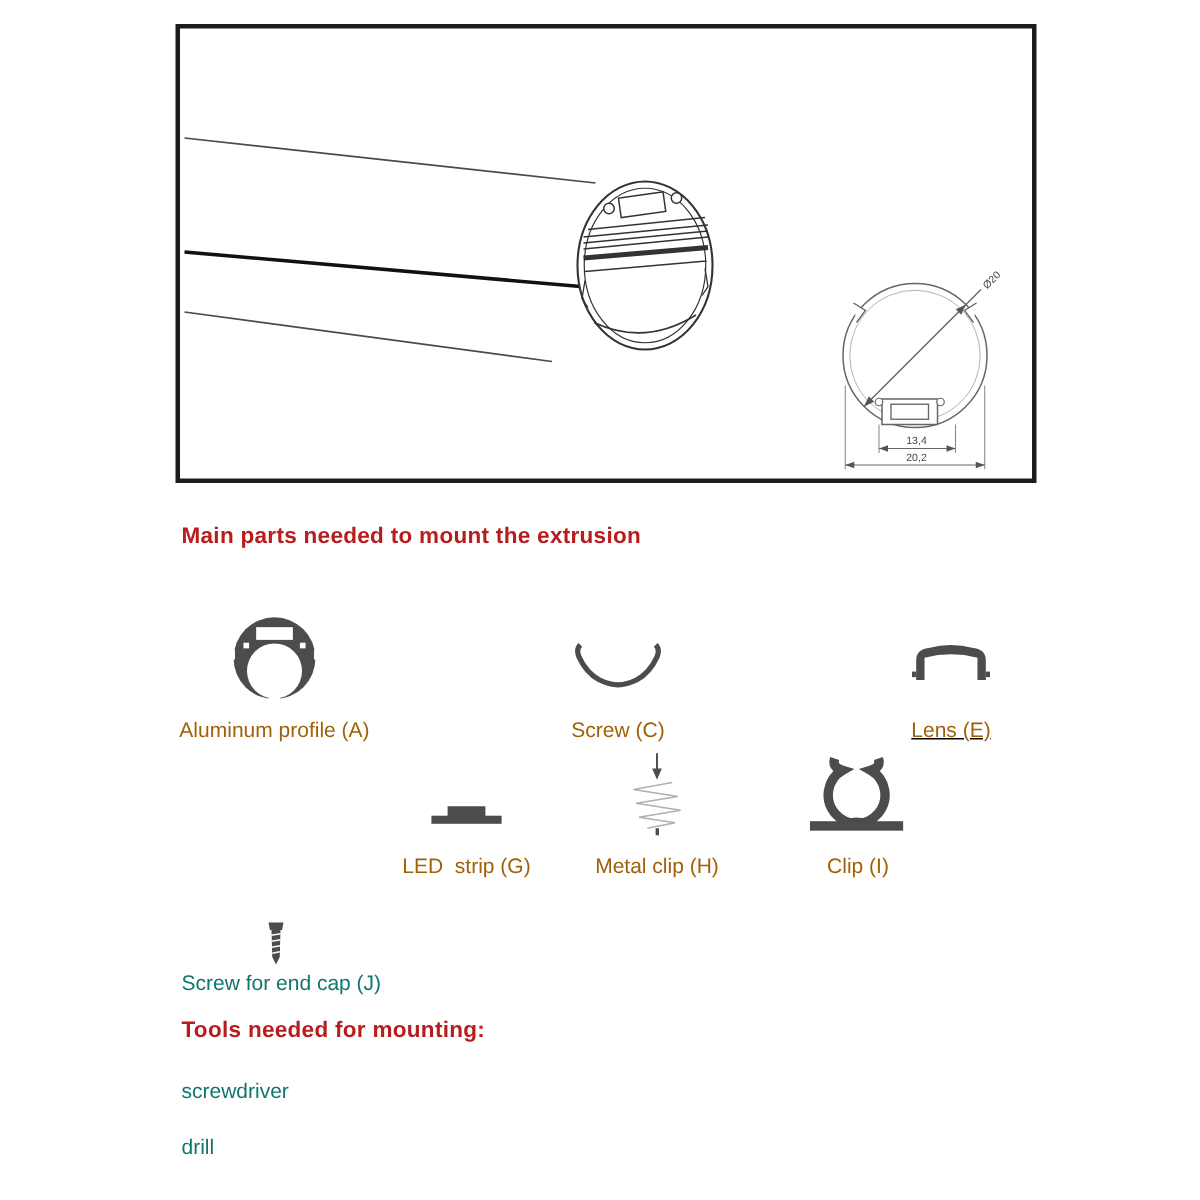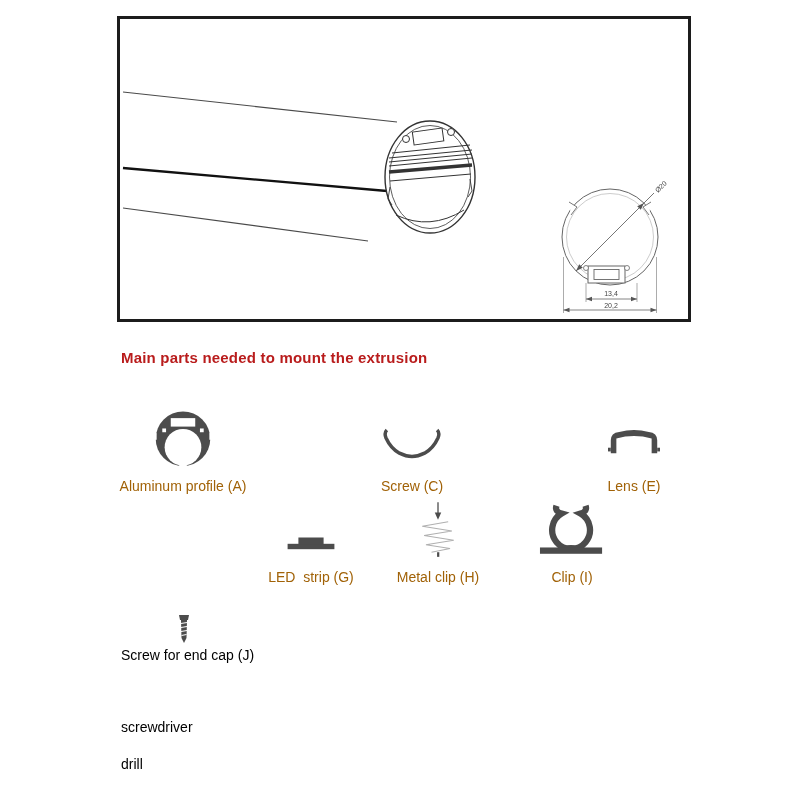--- a/index.html
+++ b/index.html
@@ -5,21 +5,21 @@
   html,body{margin:0;padding:0;background:#ffffff;}
   .page{position:relative;width:800px;height:800px;background:#fff;
         font-family:"Liberation Sans", sans-serif;overflow:hidden;}
 
   
   .draw-box{position:absolute;left:117px;top:16px;width:568px;height:300px;
             border:3px solid #1c1c1c;background:#fff;}
 
   
   .h-bold{position:absolute;font-size:15px;font-weight:bold;color:#b91c1c;letter-spacing:.2px;}
-  .plain{position:absolute;font-size:14px;color:#000000;}
+  .plain{position:absolute;font-size:14px;color:#0f766e;}
 
   .part-item{position:absolute;display:flex;flex-direction:column;
              align-items:center;justify-content:flex-end;}
   .part-label{font-size:14px;color:#a16207;margin-top:10px;white-space:pre;text-align:center;}
   .icon-wrap{display:flex;align-items:flex-end;justify-content:center;}
 </style>
 </head>
 <body>
 
 <div class="page">
@@ -103,21 +103,21 @@
   <div class="part-item" style="left:370px;top:400px;width:84px;height:94px;">
     <span class="icon-wrap" style="margin-bottom:8px;">
       <svg width="58" height="33" viewBox="0 0 60 34">
         <path d="M4,3 Q1,6 3,11 Q8,22 17,27 Q24,30.5 30,30.5 Q36,30.5 43,27 Q52,22 57,11 Q59,6 56,3" fill="none" stroke="#4c4c4c" stroke-width="3.6"></path>
       </svg>
     </span>
     <span class="part-label">Screw (C)</span>
   </div>
 
 
-  <div class="part-item" style="left:596px;top:400px;width:76px;height:94px;">
+  <div class="part-item" style="left:596px;top:400px;width:76px;height:94px;text-decoration:underline;">
     <span class="icon-wrap" style="margin-bottom:9px;">
       <svg width="52" height="30" viewBox="0 0 56 32">
         <path d="M3,26 L3,12 Q3,4 12,3 Q28,-1 44,3 Q53,4 53,12 L53,26 L47,26 L47,10 Q28,5 9,10 L9,26 Z" fill="#4c4c4c"></path>
         <rect x="0" y="20" width="3" height="4" fill="#4c4c4c"></rect>
         <rect x="53" y="20" width="3" height="4" fill="#4c4c4c"></rect>
       </svg>
     </span>
     <span class="part-label">Lens (E)</span>
   </div>
 
@@ -160,16 +160,17 @@
       <path d="M3,1 H13 L12,6 H4 Z" fill="#4c4c4c"></path>
       <polygon points="5,6 11,6 10.5,24 8,29 5.5,24" fill="#4c4c4c"></polygon>
       <line x1="4.8" y1="9.5" x2="11.2" y2="8.5" stroke="#fff" stroke-width="1"></line>
       <line x1="4.9" y1="13.5" x2="11.1" y2="12.5" stroke="#fff" stroke-width="1"></line>
       <line x1="5" y1="17.5" x2="11" y2="16.5" stroke="#fff" stroke-width="1"></line>
       <line x1="5.5" y1="21.5" x2="10.5" y2="20.5" stroke="#fff" stroke-width="1"></line>
     </svg>
   </span>
   <div class="plain" style="left:121px;top:647px;">Screw for end cap (J)</div>
 
+  <div class="h-bold" style="left:121px;top:678px;">Tools needed for mounting:</div>
   <div class="plain" style="left:121px;top:719px;">screwdriver</div>
   <div class="plain" style="left:121px;top:756px;">drill</div>
 
 </div>
 
 </body></html>

